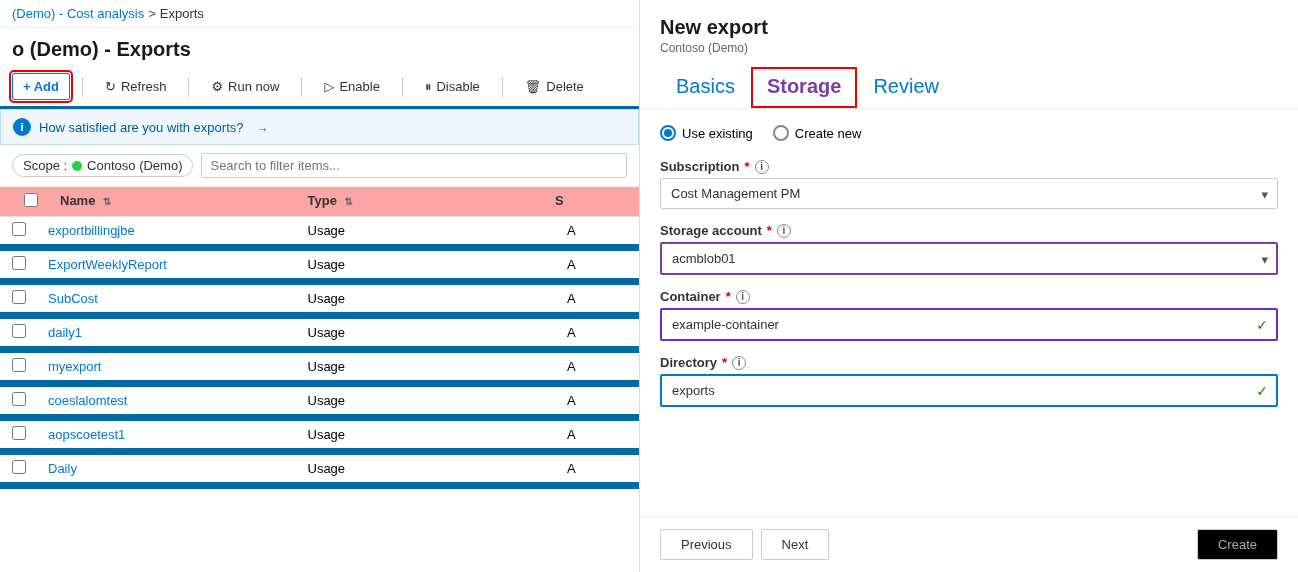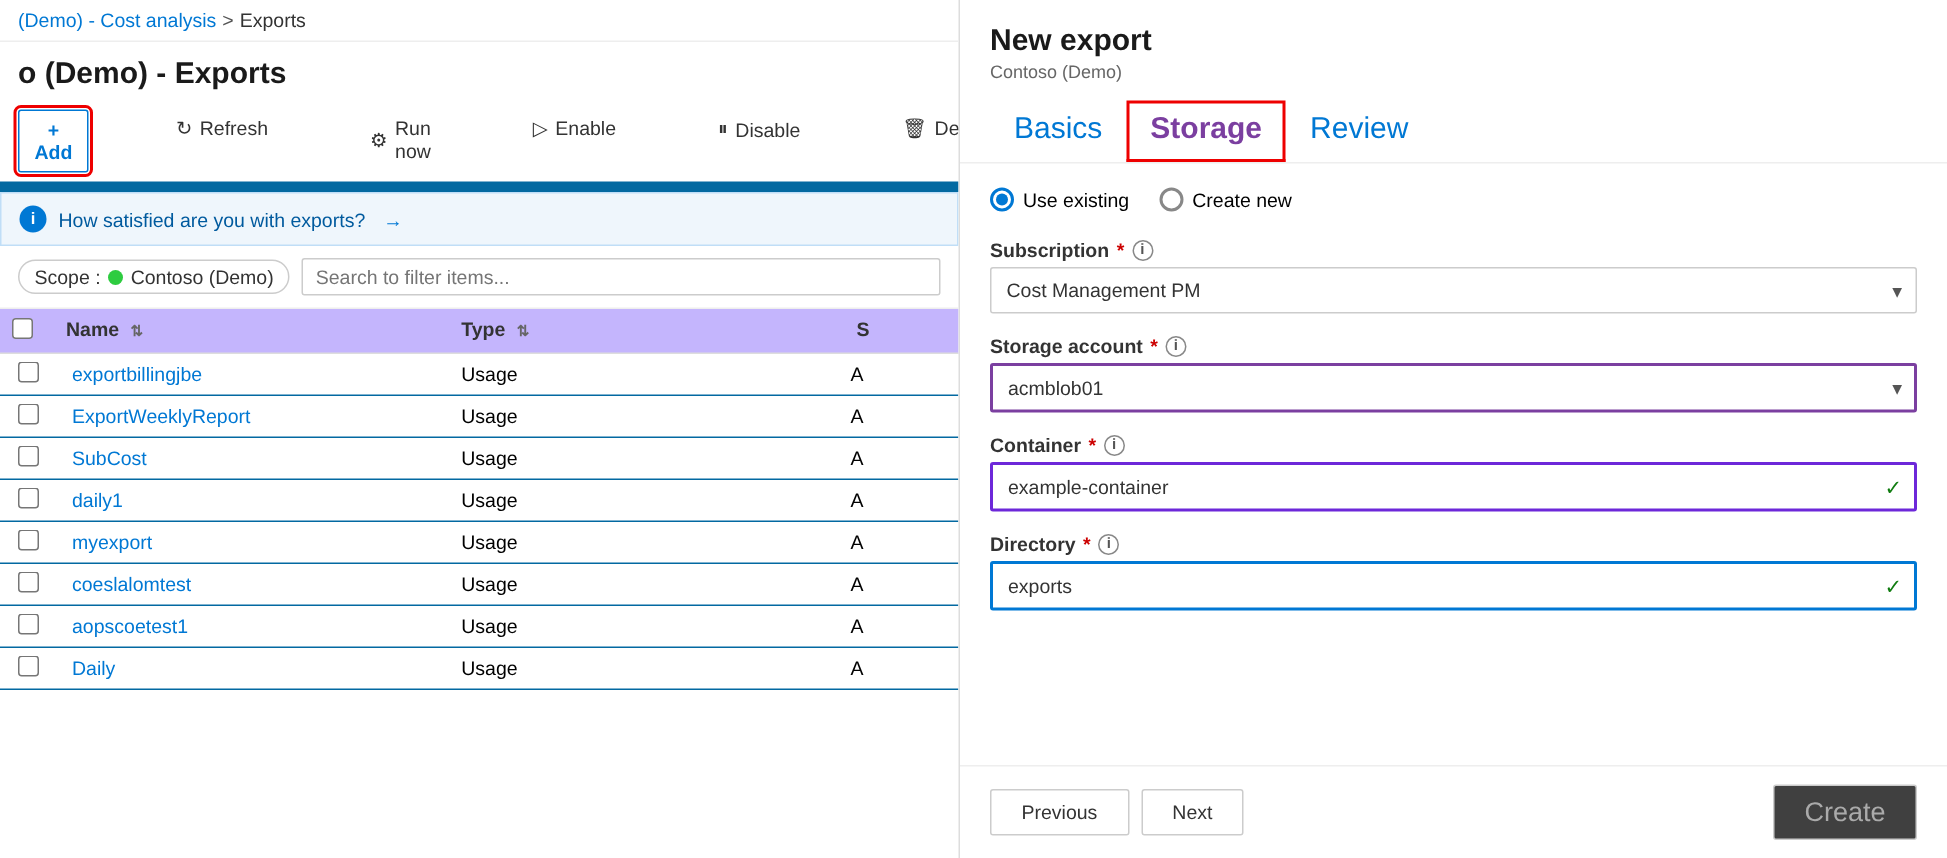--- a/index.html
+++ b/index.html
@@ -28,24 +28,24 @@
 
     .page-title {
       padding: 10px 12px 6px 12px;
       font-size: 20px;
       font-weight: 600;
       color: #1a1a1a;
     }
 
     .toolbar {
       display: flex;
-      align-items: flex-start;
+      align-items: center;
       padding: 6px 12px;
-      gap: 20px;
-      border-bottom: 7px solid #0369a1;
+      gap: 8px;
+      border-bottom: 3px solid #0369a1;
     }
 
     .toolbar-btn {
       display: flex;
       align-items: center;
       gap: 5px;
       padding: 5px 10px;
       border: 1px solid #0078d4;
       background: #fff;
       color: #0078d4;
@@ -118,34 +118,34 @@
       border-radius: 2px;
       padding: 4px 8px;
       font-size: 13px;
       color: #15803d;
       outline: none;
     }
 
     .table-header {
       display: grid;
       grid-template-columns: 36px 1fr 1fr 60px;
-      padding: 6px 8px;
+      padding: 6px 24px;
       border-bottom: 1px solid #ddd;
       font-weight: 600;
       color: #333;
-      background: #c4b5fd;
+      background: #fca5a5;
     }
     .sort-icon { display: inline-block; margin-left: 4px; font-size: 10px; color: #666; }
 
     .table-body { overflow-y: auto; flex: 1; }
     .table-row {
       display: grid;
       grid-template-columns: 36px 1fr 1fr 60px;
       padding: 5px 12px;
-      border-bottom: 1px solid #0369a1;
+      border-bottom: 7px solid #0369a1;
       align-items: center;
     }
     .row-link { color: #0078d4; text-decoration: none; cursor: pointer; }
     .checkbox { width: 14px; height: 14px; border: 1px solid #888; cursor: pointer; }
 
     
     .right-panel {
       flex: 1;
       display: flex;
       flex-direction: column;
@@ -306,24 +306,24 @@
       background: #fff;
       color: #333;
       cursor: pointer;
       font-size: 13px;
       font-weight: 400;
       border-radius: 2px;
     }
     .footer-btn-primary {
       padding: 7px 20px;
       border: 1px solid #ccc;
-      background: #404040;
+      background: #000000;
       color: #aaa;
       cursor: not-allowed;
-      font-size: 18px;
+      font-size: 13px;
       border-radius: 2px;
       margin-left: auto;
     }
   </style>
 </head>
 <body>
 
 <div class="left-panel">
 
   <div class="breadcrumb-bar">

